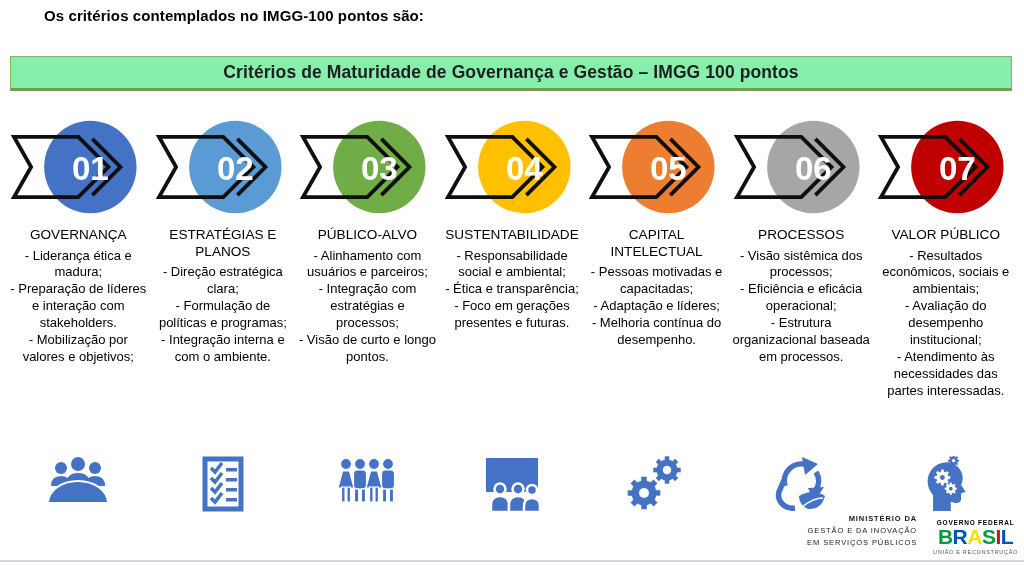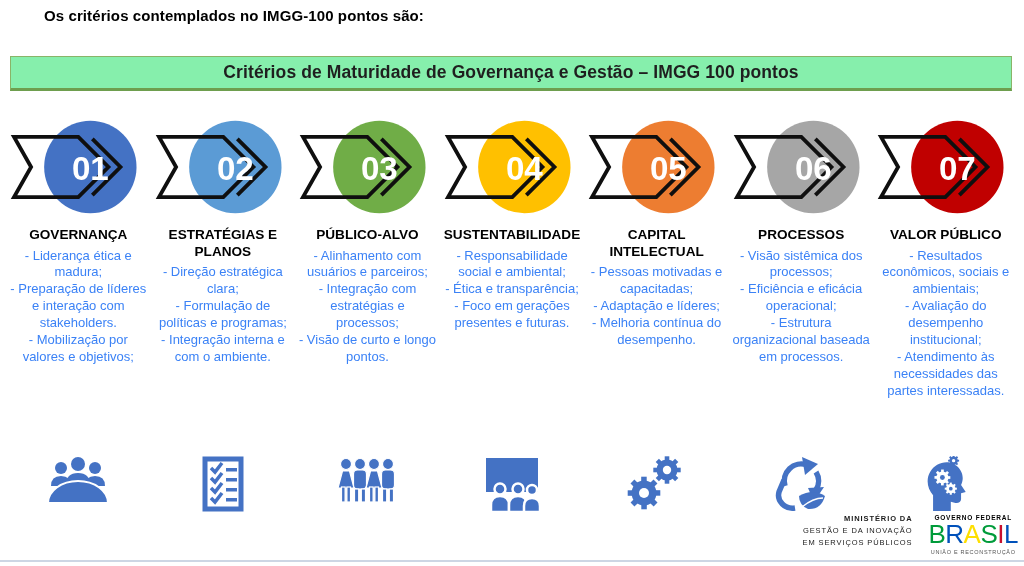--- a/index.html
+++ b/index.html
@@ -24,39 +24,39 @@
     display:flex;
   }
   .col { flex:1 1 0; position:relative; height:440px; padding:0 2px; text-align:center; box-sizing:border-box; }
   .chev { width:100%; height:106px; display:block; }
   .ribbon, .chev2 { fill:none; stroke:#0f0f0f; stroke-width:3.8px; }
   .c-num {
     fill:#ffffff; font-size:33px; font-weight:bold;
     text-anchor:middle; dominant-baseline:central;
     font-family:"Liberation Sans", sans-serif;
   }
-  .col-title { margin-top:7px; font-weight:bold; font-size:13.6px; line-height:1.22; color:#000; }
-  .col-bullets { margin-top:4px; font-size:13px; line-height:1.3; color:#3b82f6; }
+  .col-title { margin-top:7px; font-weight:normal; font-size:13.6px; line-height:1.22; color:#000; }
+  .col-bullets { margin-top:4px; font-size:13px; line-height:1.3; color:#000000; }
   .bullet { margin:0; }
   .col-icon { position:absolute; top:342px; left:0; width:100%; display:flex; justify-content:center; }
   .col-icon svg { height:56px; }
 
   .footer-logos {
     position:absolute; right:6px; bottom:11px;
     display:flex; align-items:flex-end; gap:16px;
   }
   .ministry {
     text-align:right; font-size:7.5px; letter-spacing:0.9px;
     color:#1a1a1a; line-height:1.6; margin-bottom:6px; white-space:nowrap;
   }
   .ministry .l1 { font-weight:700; }
   .ministry .l2, .ministry .l3 { font-weight:400; }
   .gov { text-align:center; min-width:70px; }
   .gov-federal { font-size:6.5px; font-weight:800; letter-spacing:0.8px; color:#000; white-space:nowrap; }
-  .brasil { font-size:26px; font-weight:400; letter-spacing:-0.5px; line-height:1.05; }
+  .brasil { font-size:21px; font-weight:700; letter-spacing:-0.5px; line-height:1.05; }
   .tagline { font-size:5.5px; letter-spacing:0.7px; color:#555; margin-top:1px; white-space:nowrap; }
 
   .bottom-rule {
     position:absolute; left:0; bottom:4px; width:1024px; height:2px; background:#cdd6e4;
   }
 </style>
 </head>
 <body>
 
 <div class="heading">Os critérios contemplados no IMGG-100 pontos são:</div>

